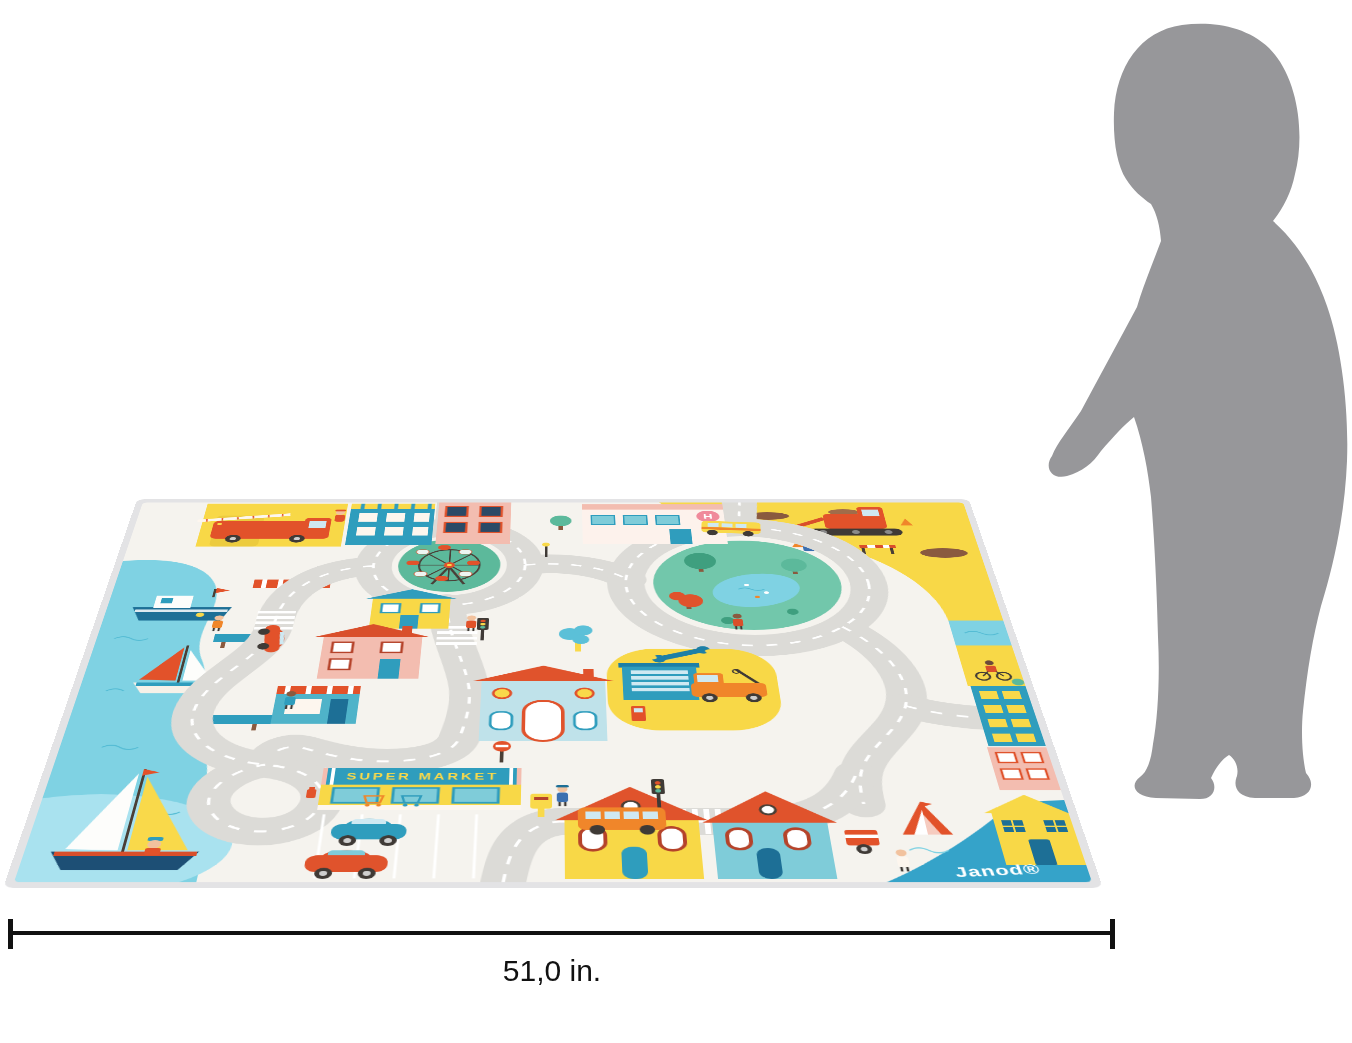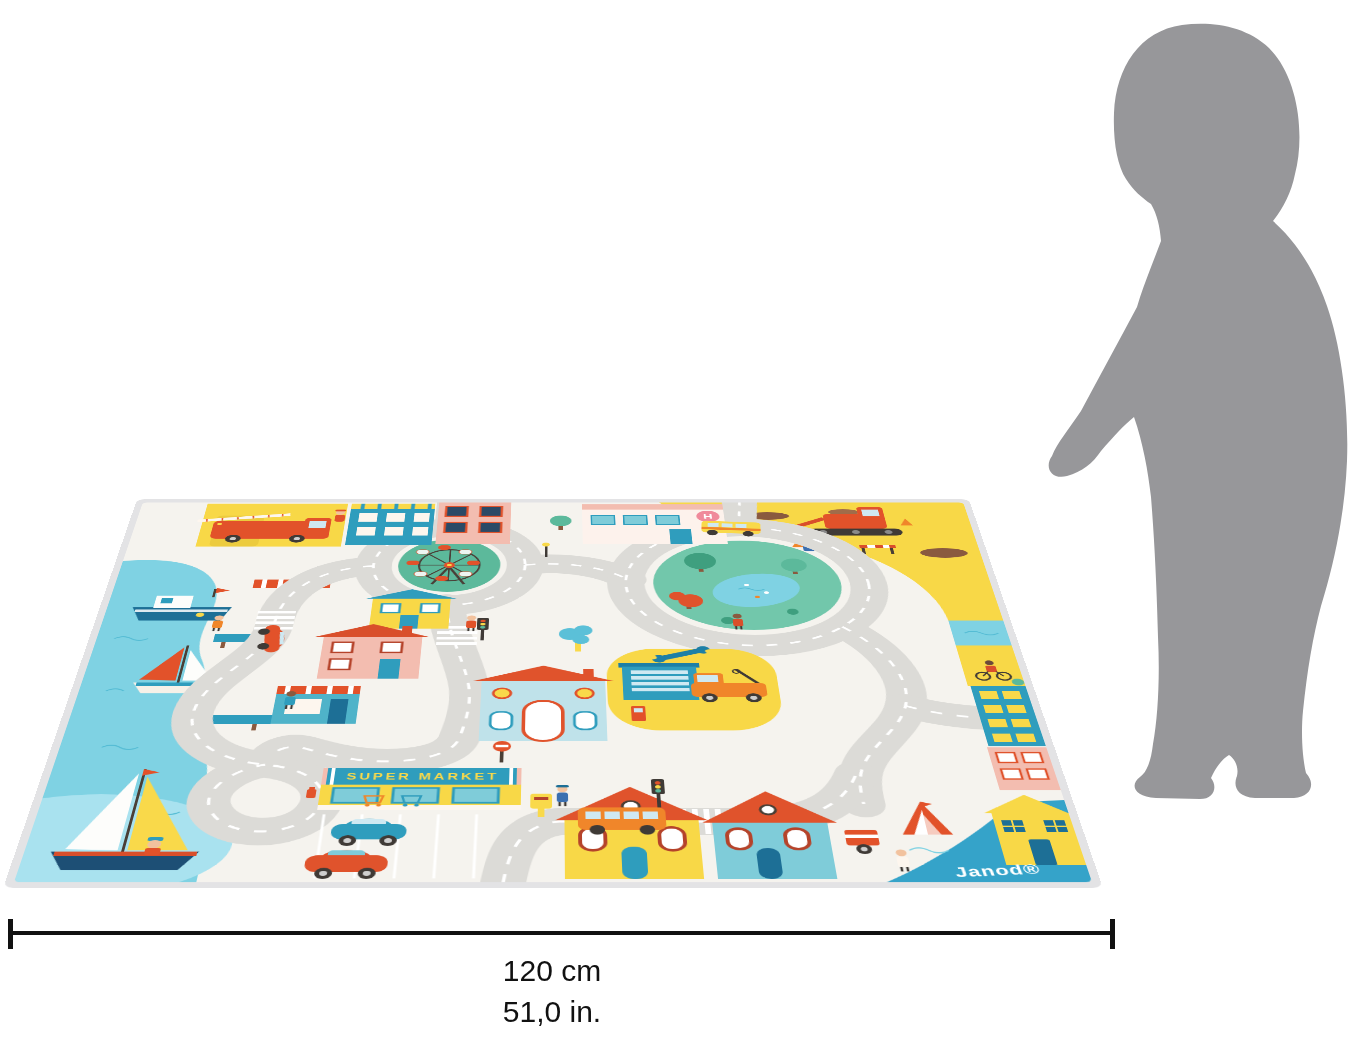--- a/index.html
+++ b/index.html
@@ -571,17 +571,16 @@
       C213,770 216,782 235,783 L274,783 C291,782 296,769 286,758
       C282,740 281,716 283,696 C287,656 293,621 301,591 C315,546 325,496 327,446
       C329,391 321,331 307,291 C296,259 279,229 253,206
       C263,193 271,179 275,159 C285,121 279,63 249,33 C226,11 192,6 162,10 Z"></path>
   </svg>
 
   <div class="dim-bar"></div>
   <div class="dim-cap left"></div>
   <div class="dim-cap right"></div>
   <div class="dim-labels">
-    <div>120 cm</div>
     <div>51,0 in.</div>
   </div>
 
 </div>
 
 </body></html>

